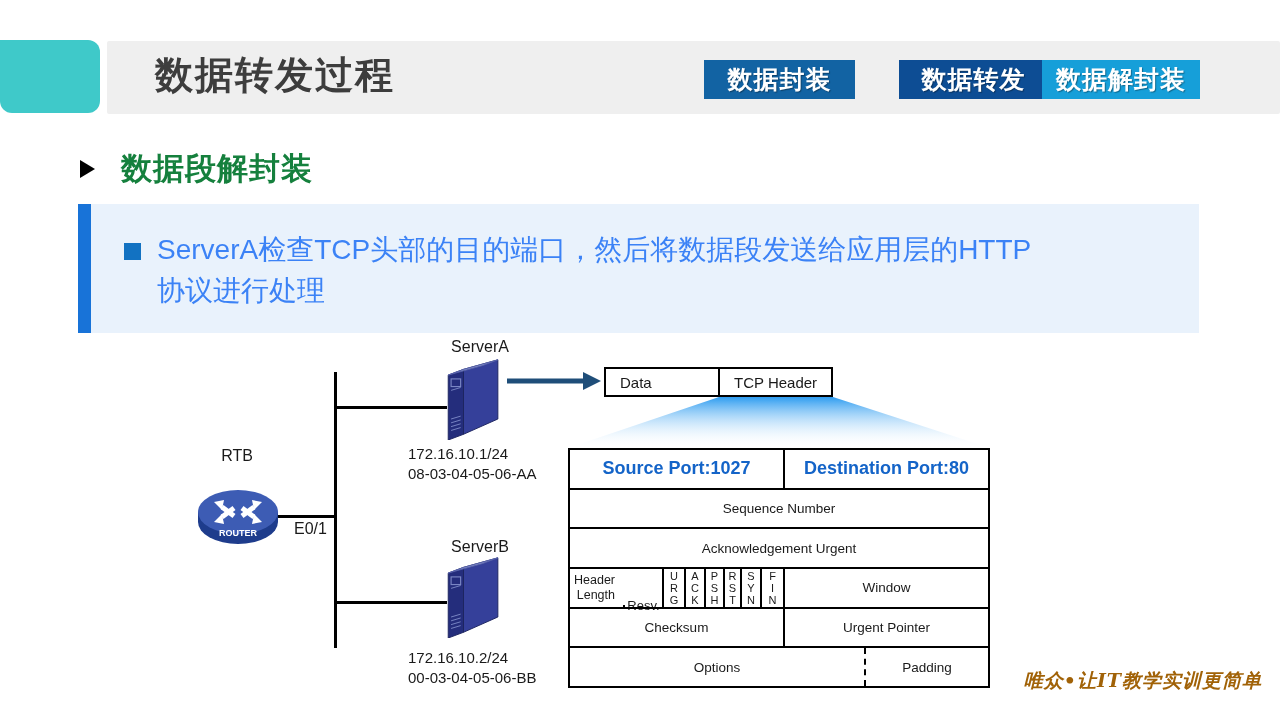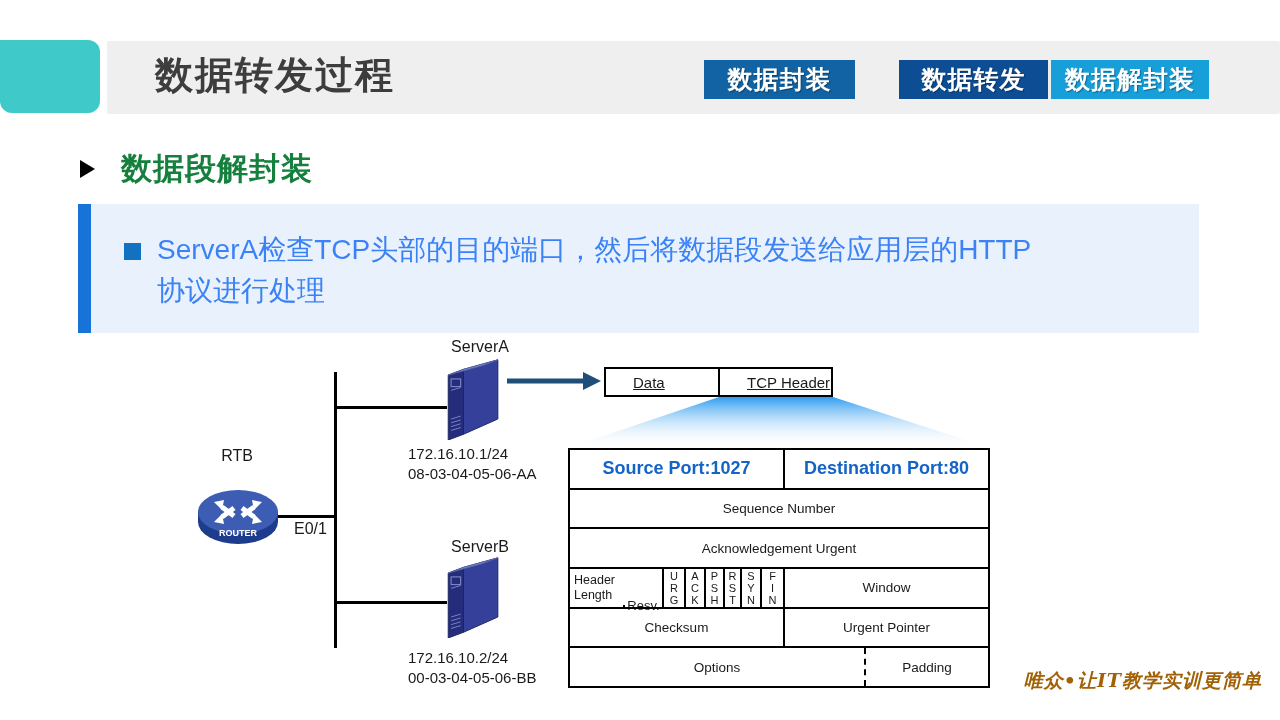--- a/index.html
+++ b/index.html
@@ -15,21 +15,21 @@
     background:#3fc9c9; border-radius:0 12px 12px 12px; }
   .header-bar { position:absolute; left:107px; top:41px; width:1173px; height:73px;
     background:#efefef; border-radius:2px; }
   .page-title { position:absolute; left:155px; top:50px; font-size:38px; font-weight:bold;
     color:#3d3d3d; letter-spacing:2px; }
   .hbtn { position:absolute; top:60px; height:39px; color:#fff; font-weight:bold;
     font-size:25px; text-align:center; line-height:39px; letter-spacing:1px;
     text-shadow:1px 1px 1px rgba(0,0,0,0.35); cursor:pointer; }
   .hbtn1 { left:704px; width:151px; background:#1263a3; }
   .hbtn2 { left:871px; width:149px; background:#0d4d94;margin-left:28px; }
-  .hbtn3 { left:1042px; width:158px; background:#169fd9;margin-left:9px; }
+  .hbtn3 { left:1042px; width:158px; background:#169fd9; }
 
   
   .tri { position:absolute; left:80px; top:160px; width:0; height:0;
     border-left:15px solid #000; border-top:9px solid transparent; border-bottom:9px solid transparent; }
   .section-heading { position:absolute; left:121px; top:148px; font-size:31px;
     font-weight:bold; color:#15803d; letter-spacing:1px; }
 
   
   .callout-bar { position:absolute; left:78px; top:204px; width:13px; height:129px; background:#1873d8; }
   .callout-box { position:absolute; left:91px; top:204px; width:1108px; height:129px; background:#e9f2fc; }
@@ -42,36 +42,36 @@
   .lbl-c { text-align:center; }
   .addr { position:absolute; font-size:15px; color:#1a1a1a; line-height:20px; }
   .busV { position:absolute; left:334px; top:372px; width:3px; height:276px; background:#000; }
   .linkA { position:absolute; left:335px; top:406px; width:112px; height:3px; background:#000; }
   .linkR { position:absolute; left:277px; top:515px; width:58px; height:3px; background:#000; }
   .linkB { position:absolute; left:335px; top:601px; width:112px; height:3px; background:#000; }
   .svg-abs { position:absolute; }
 
   
   .pkt { position:absolute; top:367px; height:30px; background:#fff; border:2px solid #000;
-    font-size:15px; color:#1a1a1a; display:flex; align-items:center; padding-left:27px;text-decoration:underline; }
+    font-size:15px; color:#1a1a1a; display:flex; align-items:center; padding-left:14px; }
   .pkt-data { left:604px; width:116px; }
   .pkt-tcp  { left:718px; width:115px; }
 
   
   .tcp-table { position:absolute; left:568px; top:448px; width:422px; height:240px;
     border:2px solid #000; background:#fff; display:flex; flex-direction:column; }
   .trow { display:flex; flex:1; border-top:2px solid #000; min-height:0; }
   .trow:first-child { border-top:none; }
   .tcell { border-left:2px solid #000; display:flex; align-items:center; justify-content:center;
     font-size:13.5px; color:#1a1a1a; text-align:center; min-width:0; }
   .tcell:first-child { border-left:none; }
   .tcell.grow { flex:1; }
   .port { color:#1464c8; font-weight:bold; font-size:18px; }
   .flag { font-size:11px; line-height:12px; white-space:pre-line; }
-  .hl { font-size:12.5px; line-height:15px; white-space:pre-line; text-align:left;
+  .hl { font-size:12.5px; line-height:15px; white-space:pre-line; text-align:right;
     justify-content:flex-start; padding-left:4px; }
   .resv { font-size:13px; }
   .dashcell { border-left:2px dashed #000; }
 
   
   .watermark { position:absolute; left:1022px; top:668px; width:240px; text-align:right;
     font-family:"DejaVu Serif", serif; font-style:italic; font-weight:bold;
     font-size:19px; color:#a16207; letter-spacing:1px; }
 </style>
 </head>

